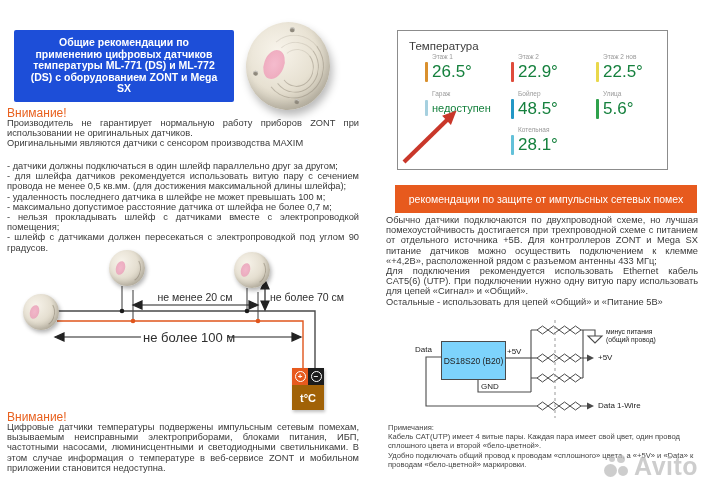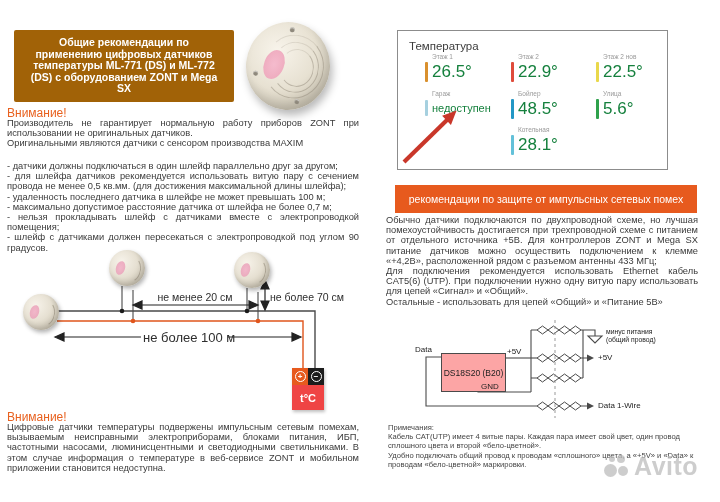--- a/index.html
+++ b/index.html
@@ -62,21 +62,21 @@
   .panel-title{position:absolute;left:11px;top:9px;font-size:11.5px;color:#3c3c3c;}
   .t-item{position:absolute;}
   .t-label{font-size:6.5px;color:#9a9a9a;margin-left:7px;margin-bottom:2px;white-space:nowrap;}
   .t-row{display:flex;}
   .t-bar{width:3px;height:20px;border-radius:1px;margin-right:4px;}
   .t-value{font-size:17px;color:#15803d;line-height:20px;white-space:nowrap;}
   .t-item.small .t-value{font-size:11px;line-height:18px;}
   .t-item.small .t-bar{height:16px;margin-top:1px;}
 
   
-  .chip-box{left:441px;top:353px;width:65px;height:39px;border:1.2px solid #4a4a4a;background:#fca5a5;
+  .chip-box{left:441px;top:341px;width:65px;height:39px;border:1.2px solid #4a4a4a;background:#7dd3fc;
             display:flex;align-items:center;justify-content:center;box-sizing:border-box;}
   .chip-box span{font-size:8.5px;color:#222;}
   .circ-label{font-size:8px;color:#222;white-space:nowrap;}
   .circ-label-sm{font-size:6.8px;color:#222;line-height:7.6px;white-space:nowrap;}
 
   
   .notes{font-size:7.6px;line-height:9.2px;color:#444;}
   .watermark{left:604px;top:452px;display:flex;align-items:center;opacity:.75;}
   .wm-logo{position:relative;width:26px;height:28px;margin-right:4px;}
   .wm-logo i{position:absolute;border-radius:50%;background:#bdbdbd;display:block;}
@@ -84,21 +84,21 @@
   .wm-c2{width:8px;height:8px;left:13px;top:2px;}
   .wm-c3{width:10px;height:10px;left:14px;top:13px;}
   .wm-c4{width:6px;height:6px;left:5px;top:3px;}
   .wm-text{font-size:25px;font-weight:bold;color:#bdbdbd;letter-spacing:.5px;}
 </style>
 </head>
 <body>
 
 <div id="page">
 
-  <div class="abs title-box" style="background: #a16207;">
+  <div class="abs title-box" style="background: #1d4ed8;">
     <span>Общие рекомендации по применению цифровых датчиков температуры ML-771 (DS) и ML-772 (DS) с оборудованием ZONT и Mega SX</span>
   </div>
 
   <div class="abs device-photo">
     <div class="ridge r1"></div>
     <div class="ridge r2"></div>
     <div class="ridge r3"></div>
     <div class="pinkband"></div>
     <div class="screw" style="left:40px;top:5px"></div>
     <div class="screw" style="left:8px;top:52px"></div>
@@ -162,21 +162,21 @@
 
   <div class="abs tc-device">
     <div class="tc-top">
       <div class="tc-cell" style="background: rgb(231, 90, 30);">
         <span class="ring">+</span>
       </div>
       <div class="tc-cell tc-minus-bg">
         <span class="ring">−</span>
       </div>
     </div>
-    <div class="tc-body" style="background: #ef4444;">
+    <div class="tc-body" style="background: #a16207;">
       <span>t°C</span>
     </div>
   </div>
 
   <div class="abs warn-h" style="left:7px;top:410px">Внимание!</div>
   <div class="abs body-text" style="left:7px;top:422px;width:352px">Цифровые датчики температуры подвержены импульсным сетевым помехам, вызываемым неисправными электроприборами, блоками питания, ИБП, частотными насосами, люминисцентными и светодиодными светильниками. В этом случае информация о температуре в веб-сервисе ZONT и мобильном приложении становится недоступна.</div>
 
   <div class="abs temp-panel">
     <div class="panel-title">Температура</div>
 

